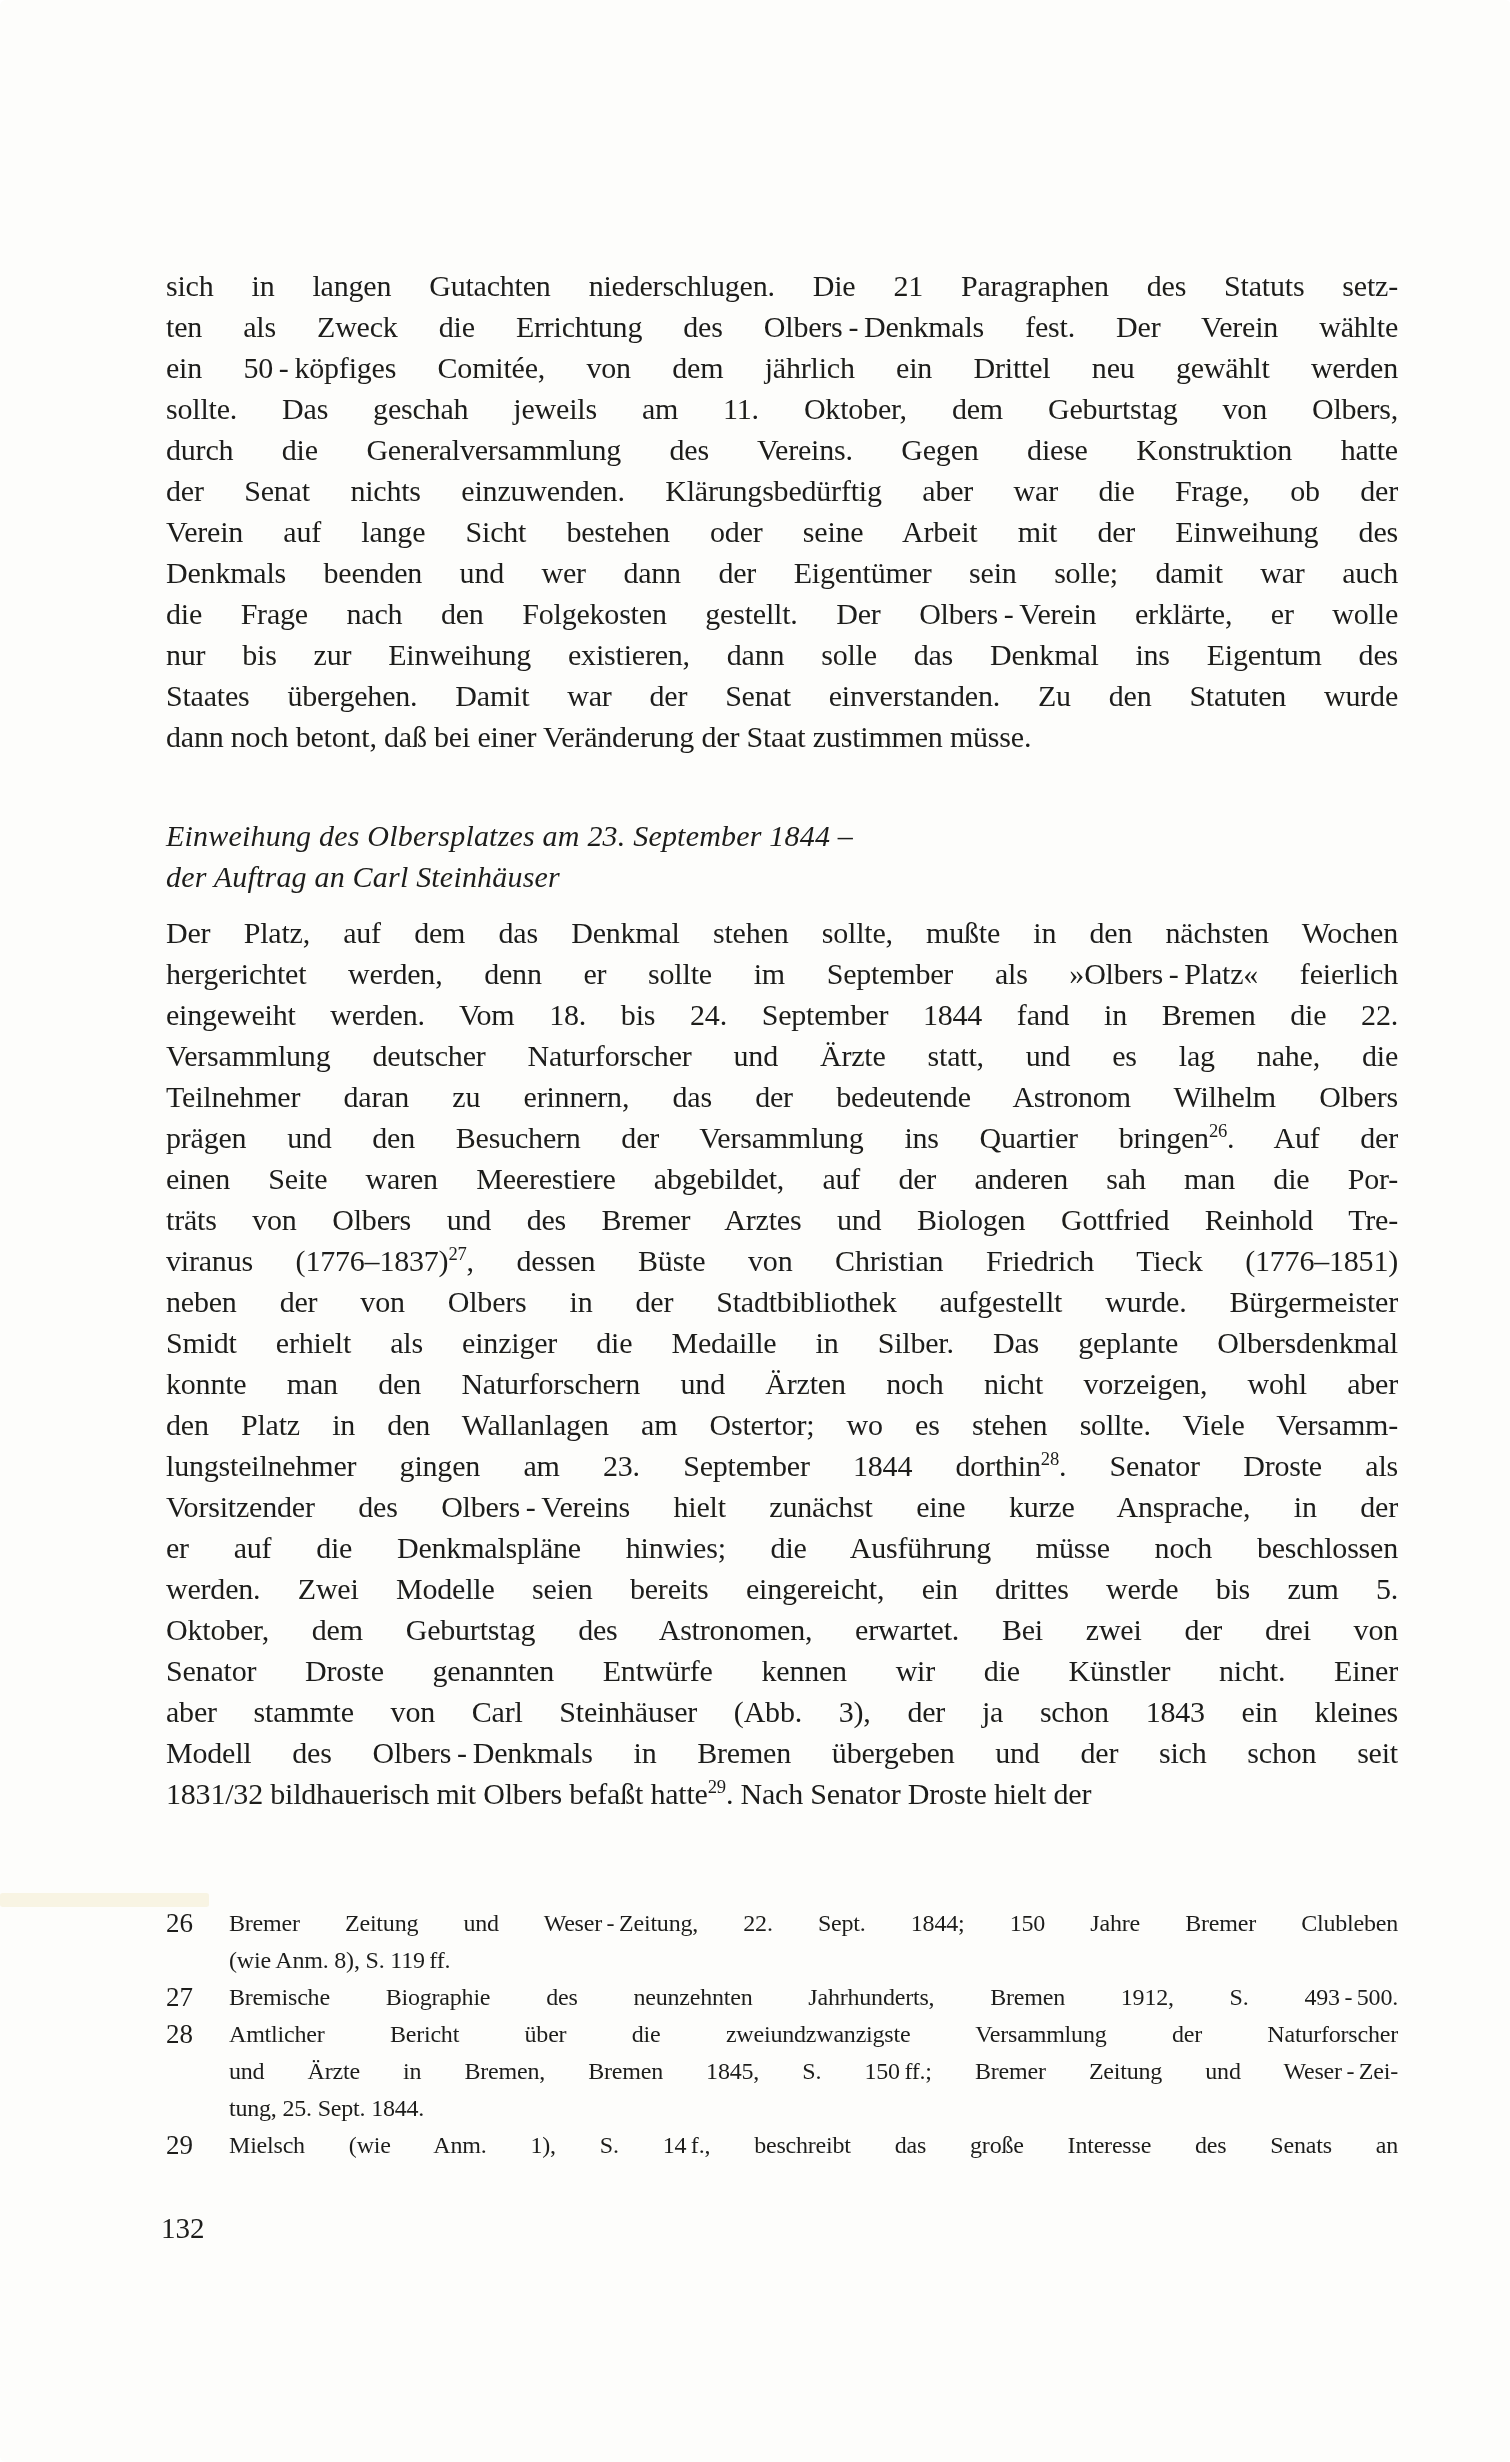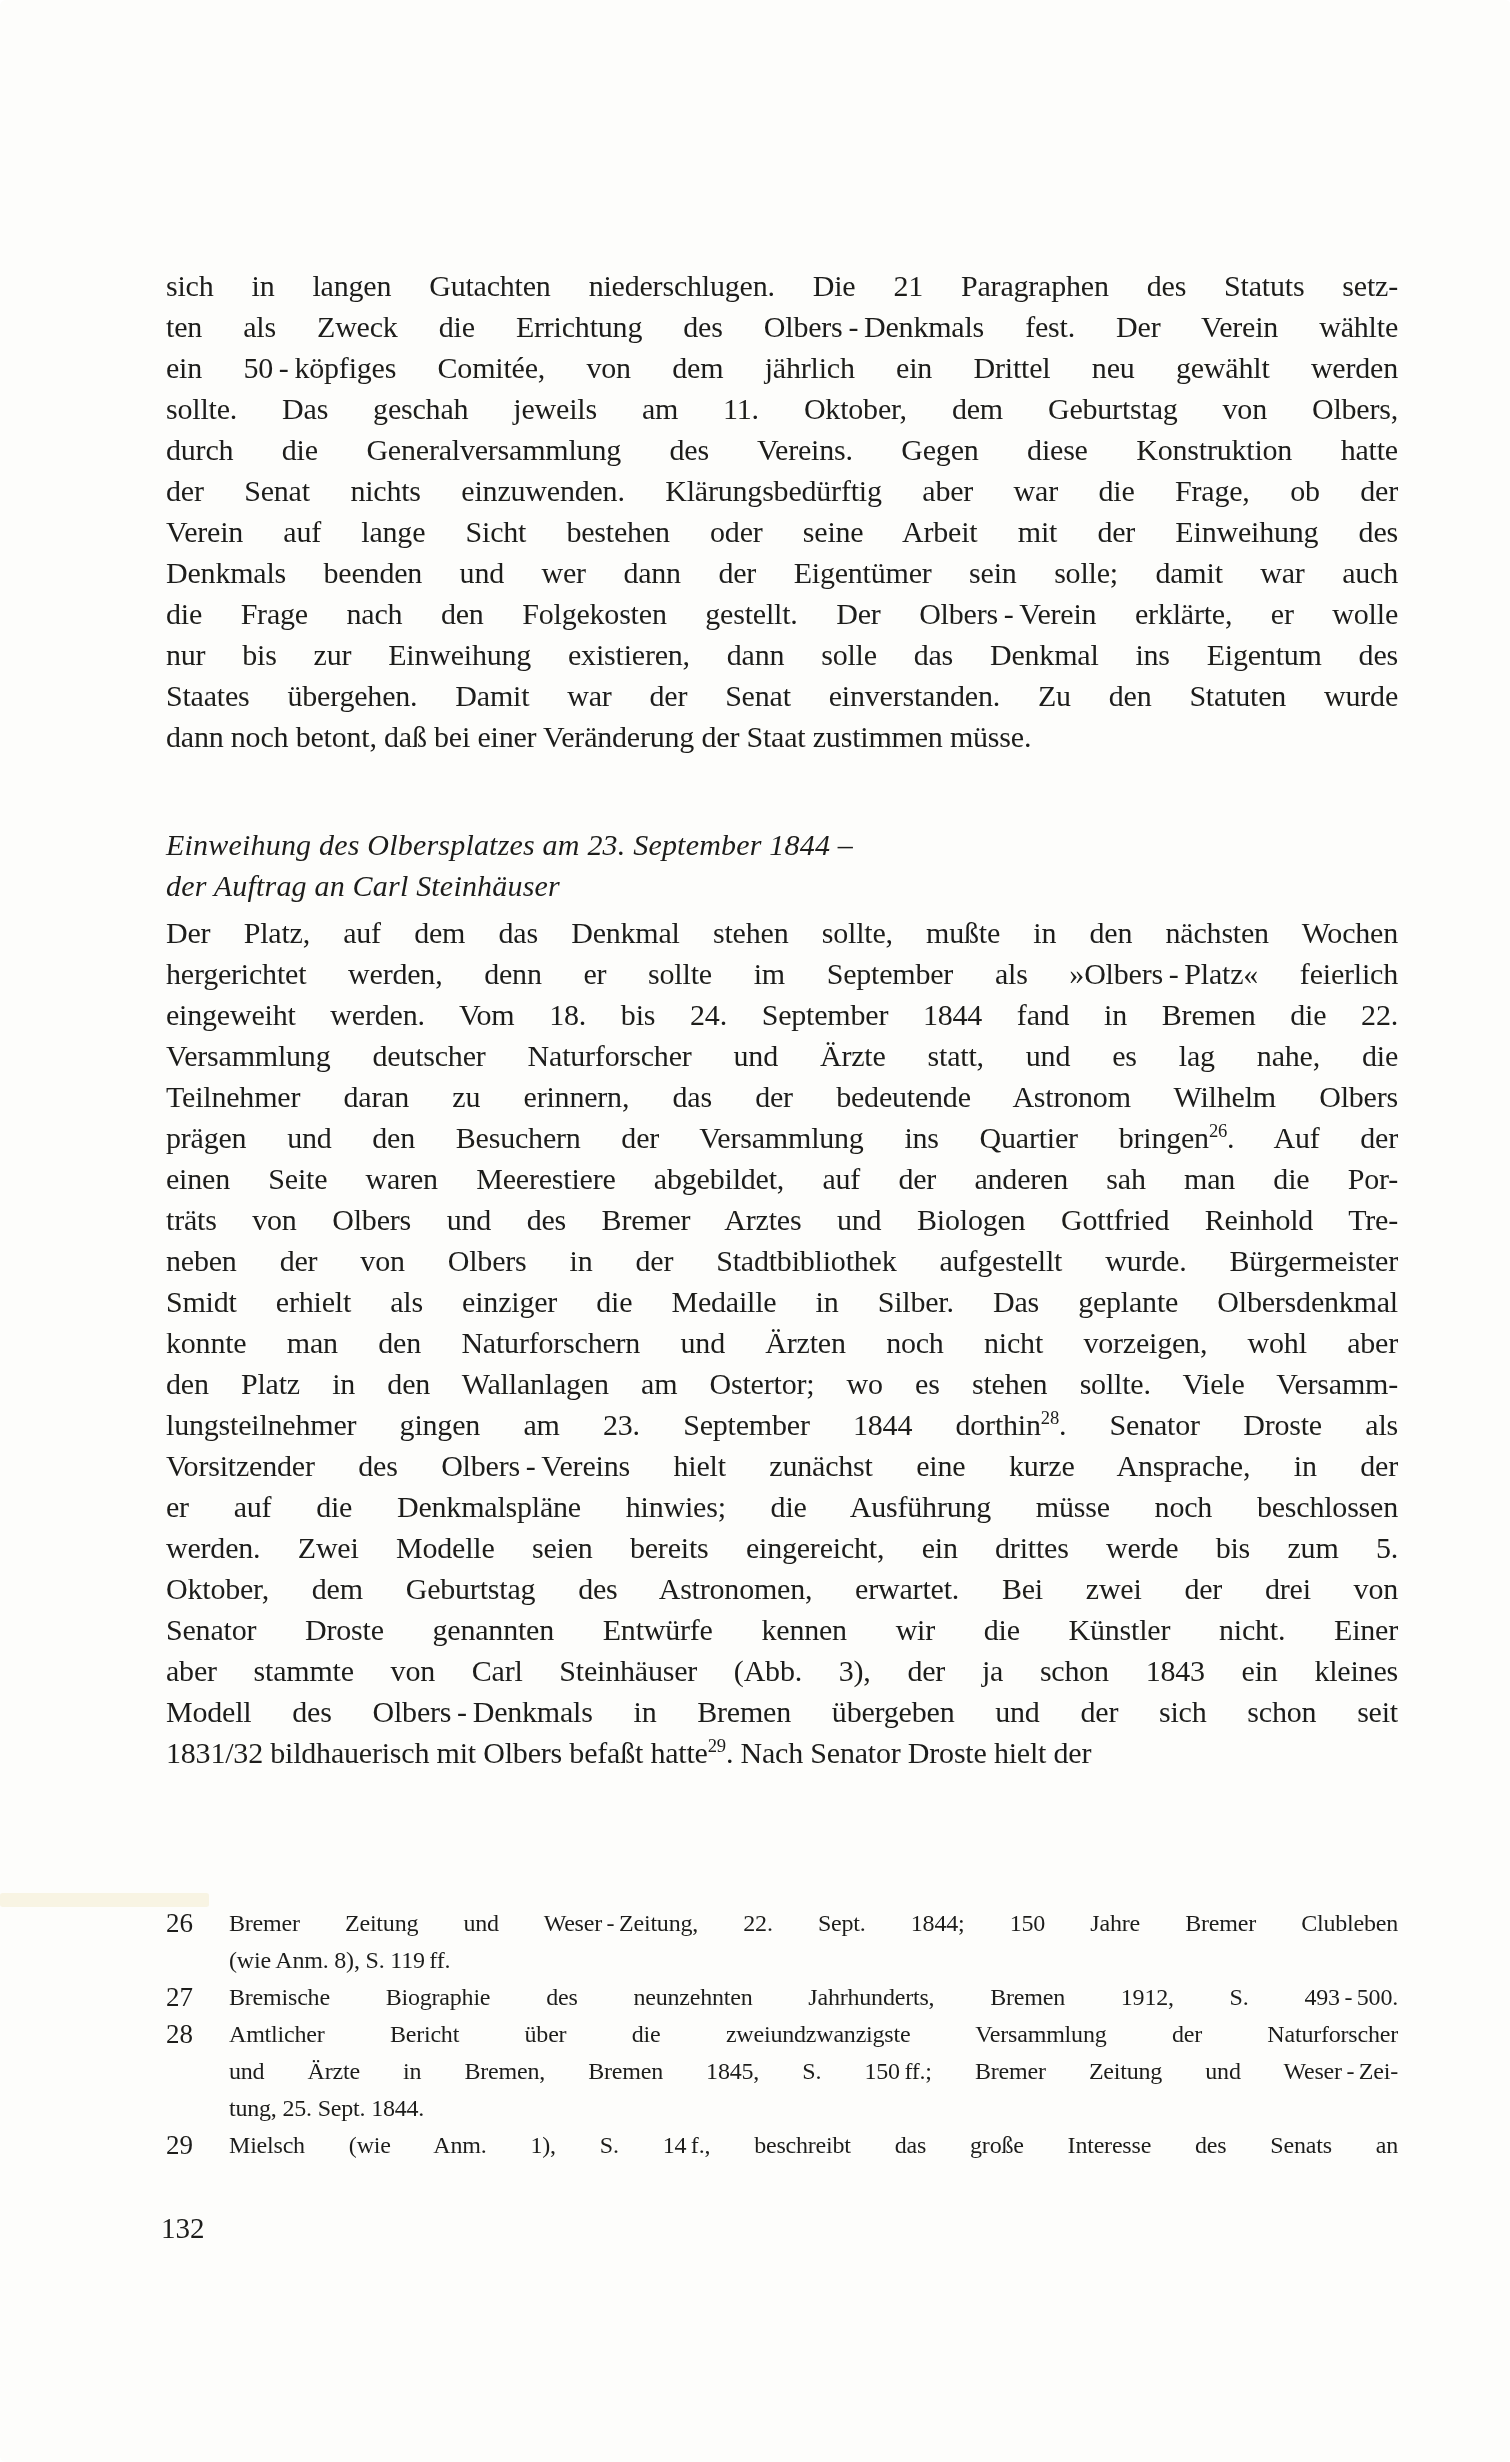--- a/index.html
+++ b/index.html
@@ -9,21 +9,21 @@
     height: 2462px;
     background: #fdfdfb;
     overflow: hidden;
     font-family: "Liberation Serif", "DejaVu Serif", serif;
     color: #1d1d1b;
     border-radius: 6px;
   }
   .textblock { position: absolute; left: 166px; width: 1232px; top: 0; }
   .block { position: absolute; left: 0; width: 1232px; }
   #p1 { top: 265px; }
-  #heading { top: 815px; font-style: italic; margin-top: 9px; }
+  #heading { top: 815px; font-style: italic; }
   #p2 { top: 912px; }
   #footnotes { top: 1905px; }
 
   .line {
     font-size: 30px;
     line-height: 41px;
     height: 41px;
     letter-spacing: -0.2px;
     text-align: justify;
     text-align-last: justify;
@@ -103,20 +103,21 @@
 
     <div class="block para" id="p2">
         <div class="line">Der Platz, auf dem das Denkmal stehen sollte, mußte in den nächsten Wochen</div>
         <div class="line">hergerichtet werden, denn er sollte im September als »Olbers - Platz« feierlich</div>
         <div class="line">eingeweiht werden. Vom 18. bis 24. September 1844 fand in Bremen die 22.</div>
         <div class="line">Versammlung deutscher Naturforscher und Ärzte statt, und es lag nahe, die</div>
         <div class="line">Teilnehmer daran zu erinnern, das der bedeutende Astronom Wilhelm Olbers</div>
         <div class="line">prägen und den Besuchern der Versammlung ins Quartier bringen<sup>26</sup>. Auf der</div>
         <div class="line">einen Seite waren Meerestiere abgebildet, auf der anderen sah man die Por-</div>
         <div class="line">träts von Olbers und des Bremer Arztes und Biologen Gottfried Reinhold Tre-</div>
+        <div class="line">viranus (1776–1837)<sup>27</sup>, dessen Büste von Christian Friedrich Tieck (1776–1851)</div>
         <div class="line">neben der von Olbers in der Stadtbibliothek aufgestellt wurde. Bürgermeister</div>
         <div class="line">Smidt erhielt als einziger die Medaille in Silber. Das geplante Olbersdenkmal</div>
         <div class="line">konnte man den Naturforschern und Ärzten noch nicht vorzeigen, wohl aber</div>
         <div class="line">den Platz in den Wallanlagen am Ostertor; wo es stehen sollte. Viele Versamm-</div>
         <div class="line">lungsteilnehmer gingen am 23. September 1844 dorthin<sup>28</sup>. Senator Droste als</div>
         <div class="line">Vorsitzender des Olbers - Vereins hielt zunächst eine kurze Ansprache, in der</div>
         <div class="line">er auf die Denkmalspläne hinwies; die Ausführung müsse noch beschlossen</div>
         <div class="line">werden. Zwei Modelle seien bereits eingereicht, ein drittes werde bis zum 5.</div>
         <div class="line">Oktober, dem Geburtstag des Astronomen, erwartet. Bei zwei der drei von</div>
         <div class="line">Senator Droste genannten Entwürfe kennen wir die Künstler nicht. Einer</div>

